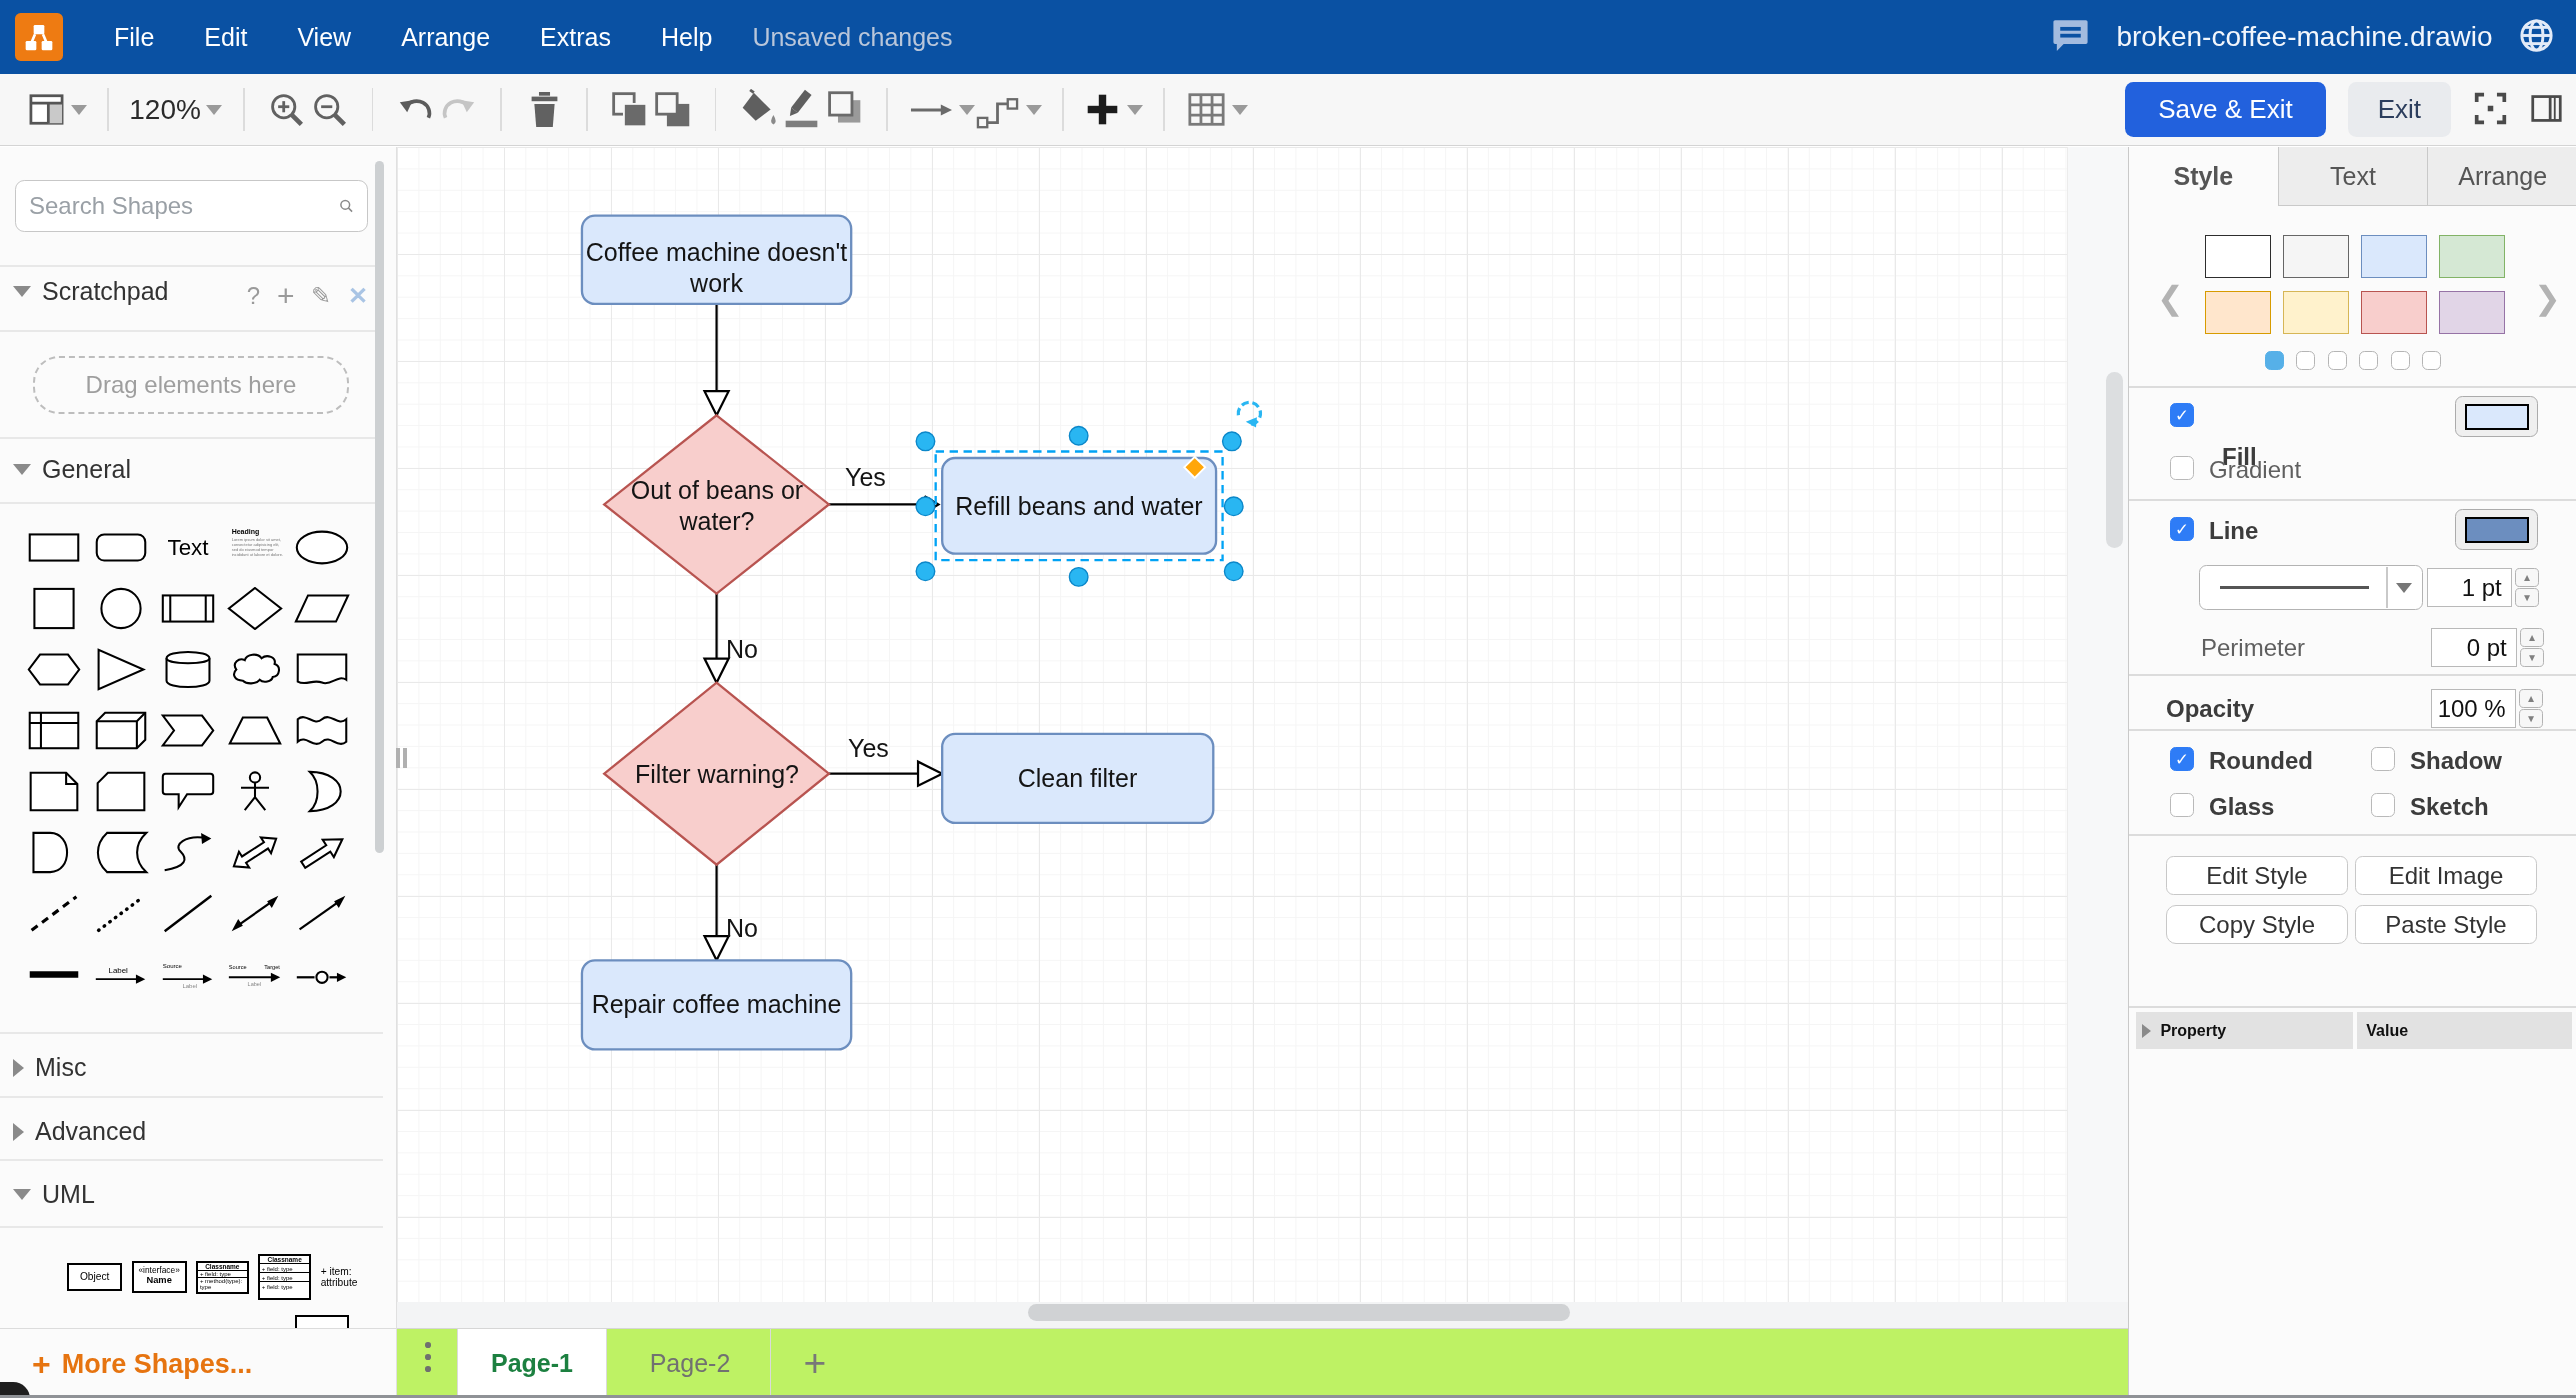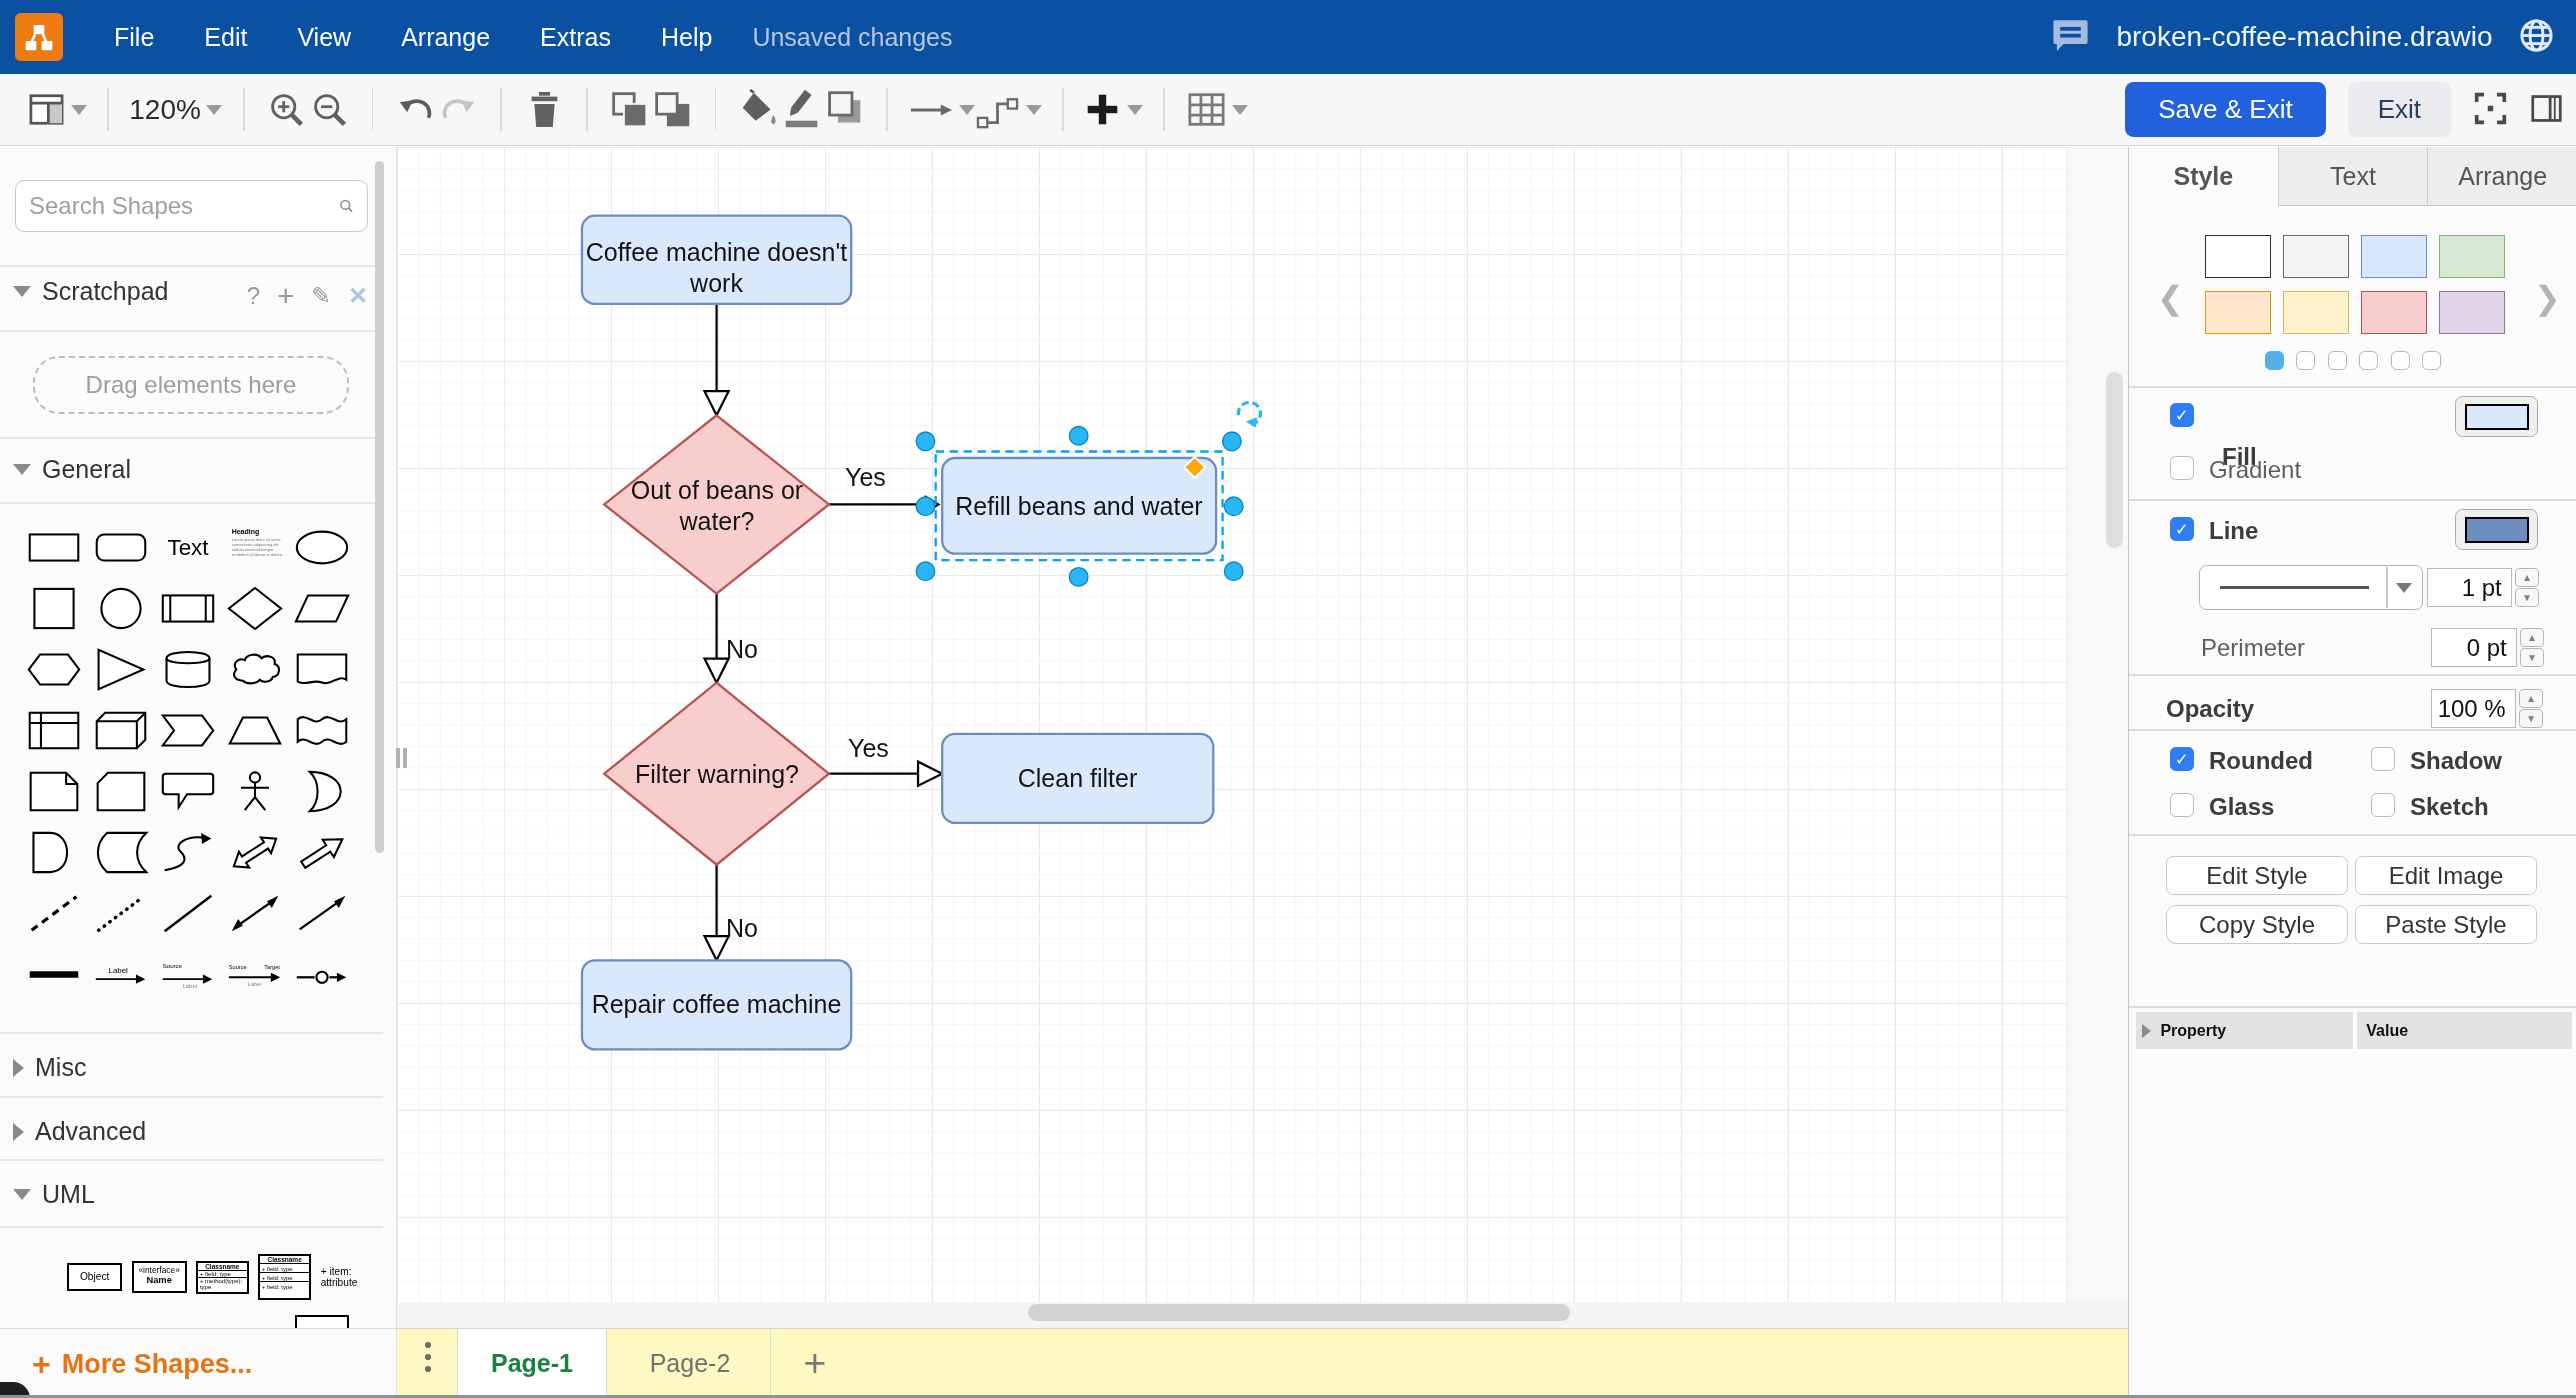--- a/index.html
+++ b/index.html
@@ -55,21 +55,21 @@
   .offpage-right { position:absolute; right:0; top:0; width:61px; height:1181px; background:#f7f8f9; border-left:0.9px solid #ececec; }
   .offpage-bottom { position:absolute; left:0; top:1155px; width:1731px; height:26px; background:#f3f4f5; }
   .hscroll { position:absolute; left:631px; top:1157px; width:542px; height:16.7px; background:#d0d2d4; border-radius:8.4px; }
   .vscroll { position:absolute; left:1709px; top:225px; width:16.7px; height:176px; background:#dcdee0; border-radius:8.4px; }
   .nlabel { position:absolute; display:flex; align-items:center; justify-content:center; text-align:center; font-size:25px; line-height:31px; color:#141414; }
   .elabel { position:absolute; font-size:25px; color:#141414; }
   .collapse-handle { position:absolute; left:396px; top:748px; z-index:35; display:flex; gap:3.7px; }
   .collapse-handle i { display:block; width:3.7px; height:20.4px; background:#b0b0b0; }
 
   
-  .pagebar { position:absolute; left:397px; top:1328px; width:1731px; height:68px; background:#fef9c3; border-top:1.9px solid #d6d6d6; z-index:30; }
+  .pagebar { position:absolute; left:397px; top:1328px; width:1731px; height:68px; background:#bef264; border-top:1.9px solid #d6d6d6; z-index:30; }
   .ptab { position:absolute; top:0; height:68px; display:flex; align-items:center; justify-content:center; font-size:25px; }
   .ptab.active { background:#fff; color:#1c8040; font-weight:bold; border-right:1.9px solid #dadada; border-left:1.9px solid #dadada; }
   .ptab.inactive { color:#717171; border-right:1.9px solid #dadada; }
   .pagemenu { position:absolute; left:28px; top:13px; display:flex; flex-direction:column; gap:6.5px; }
   .pagemenu i { width:5.6px; height:5.6px; border-radius:2.8px; background:#6f6f6f; }
   .pageplus { position:absolute; left:390px; top:0; width:56px; height:68px; display:flex; align-items:center; justify-content:center; color:#787878; font-size:39px; }
   .bottom-edge { position:absolute; left:0; bottom:0; width:2576px; height:3.7px; background:#8f9296; z-index:60; }
 
   
   .rightpanel { position:absolute; left:2128px; top:147px; width:448px; height:1252px; background:#fbfbfb; border-left:1.9px solid #c9c9c9; z-index:30; font-size:24px; color:#3c3c3c; }

